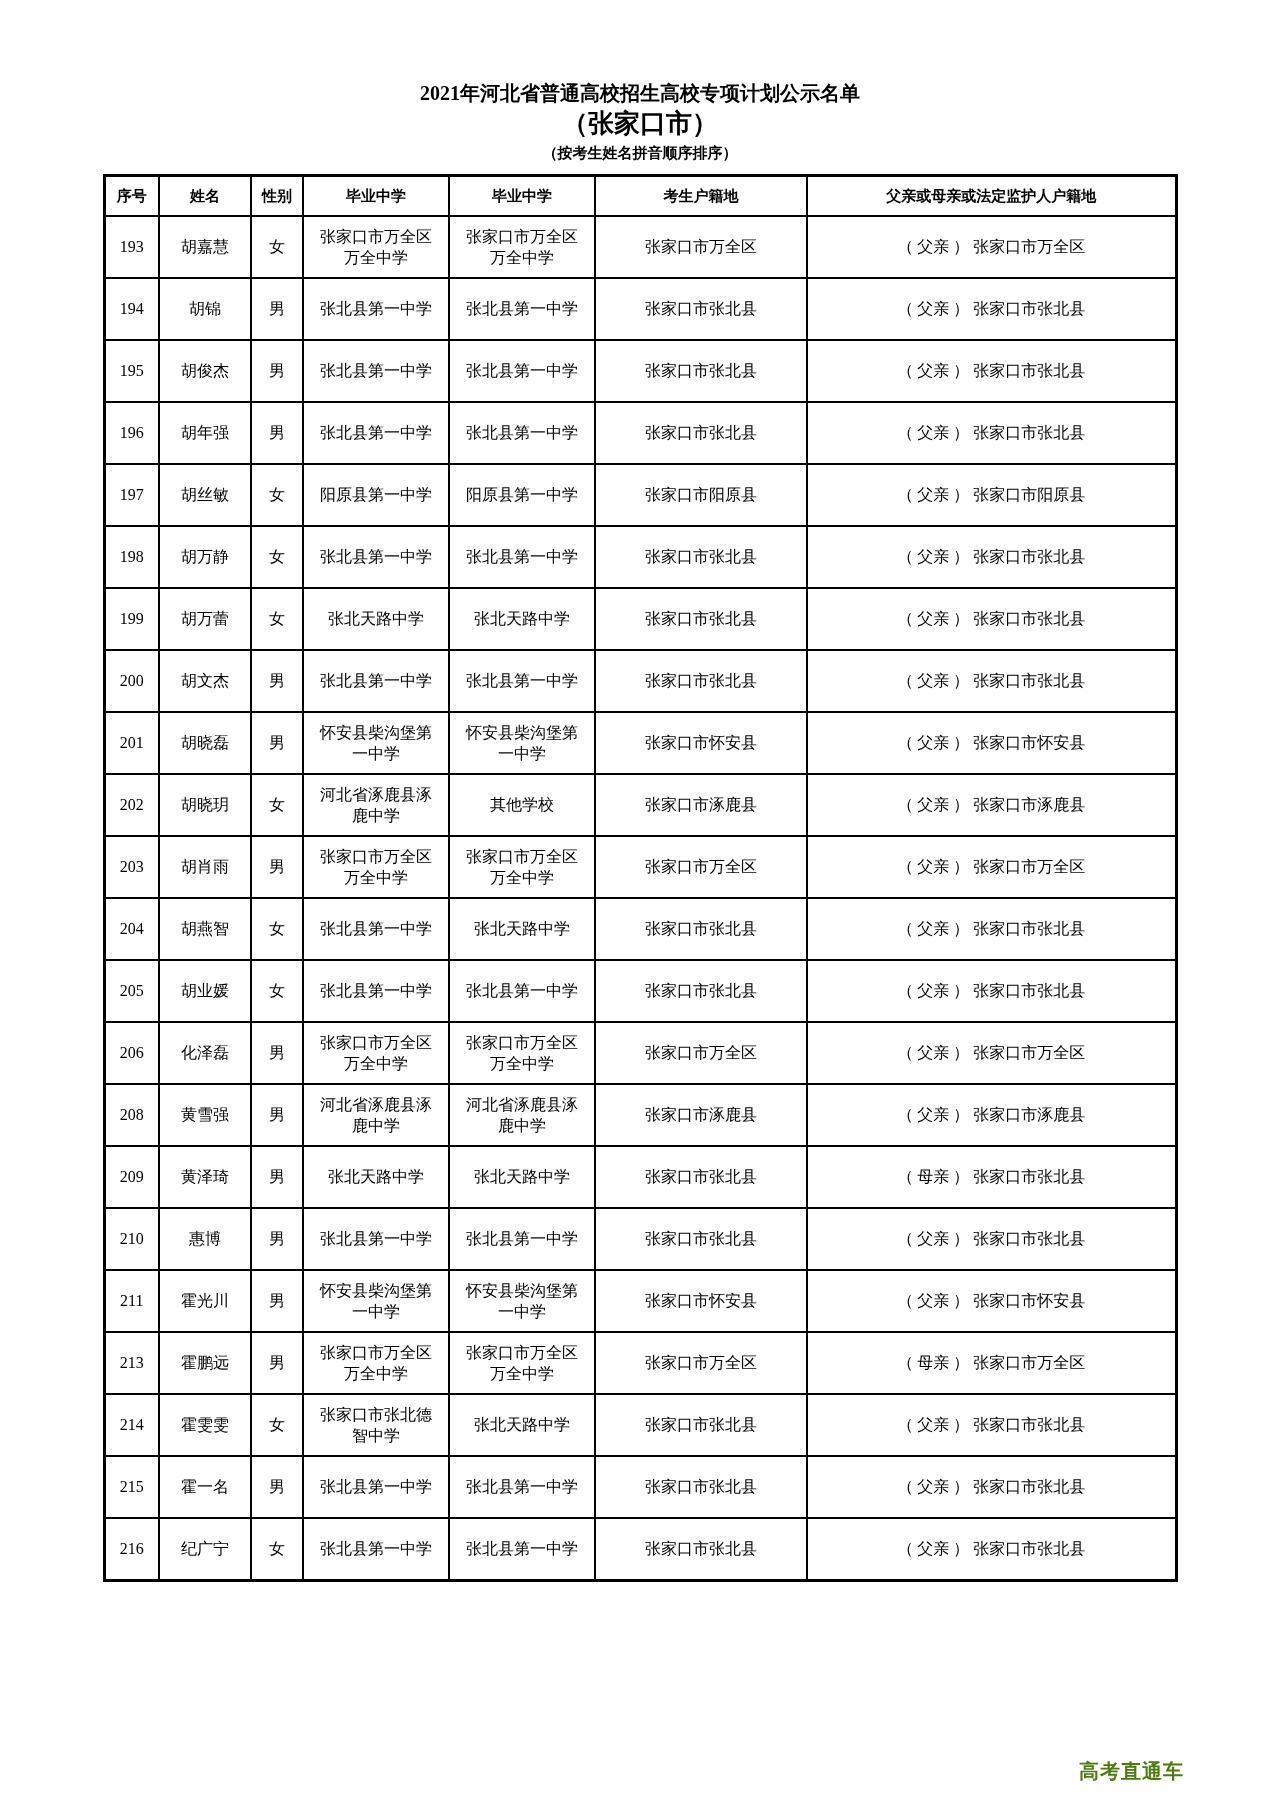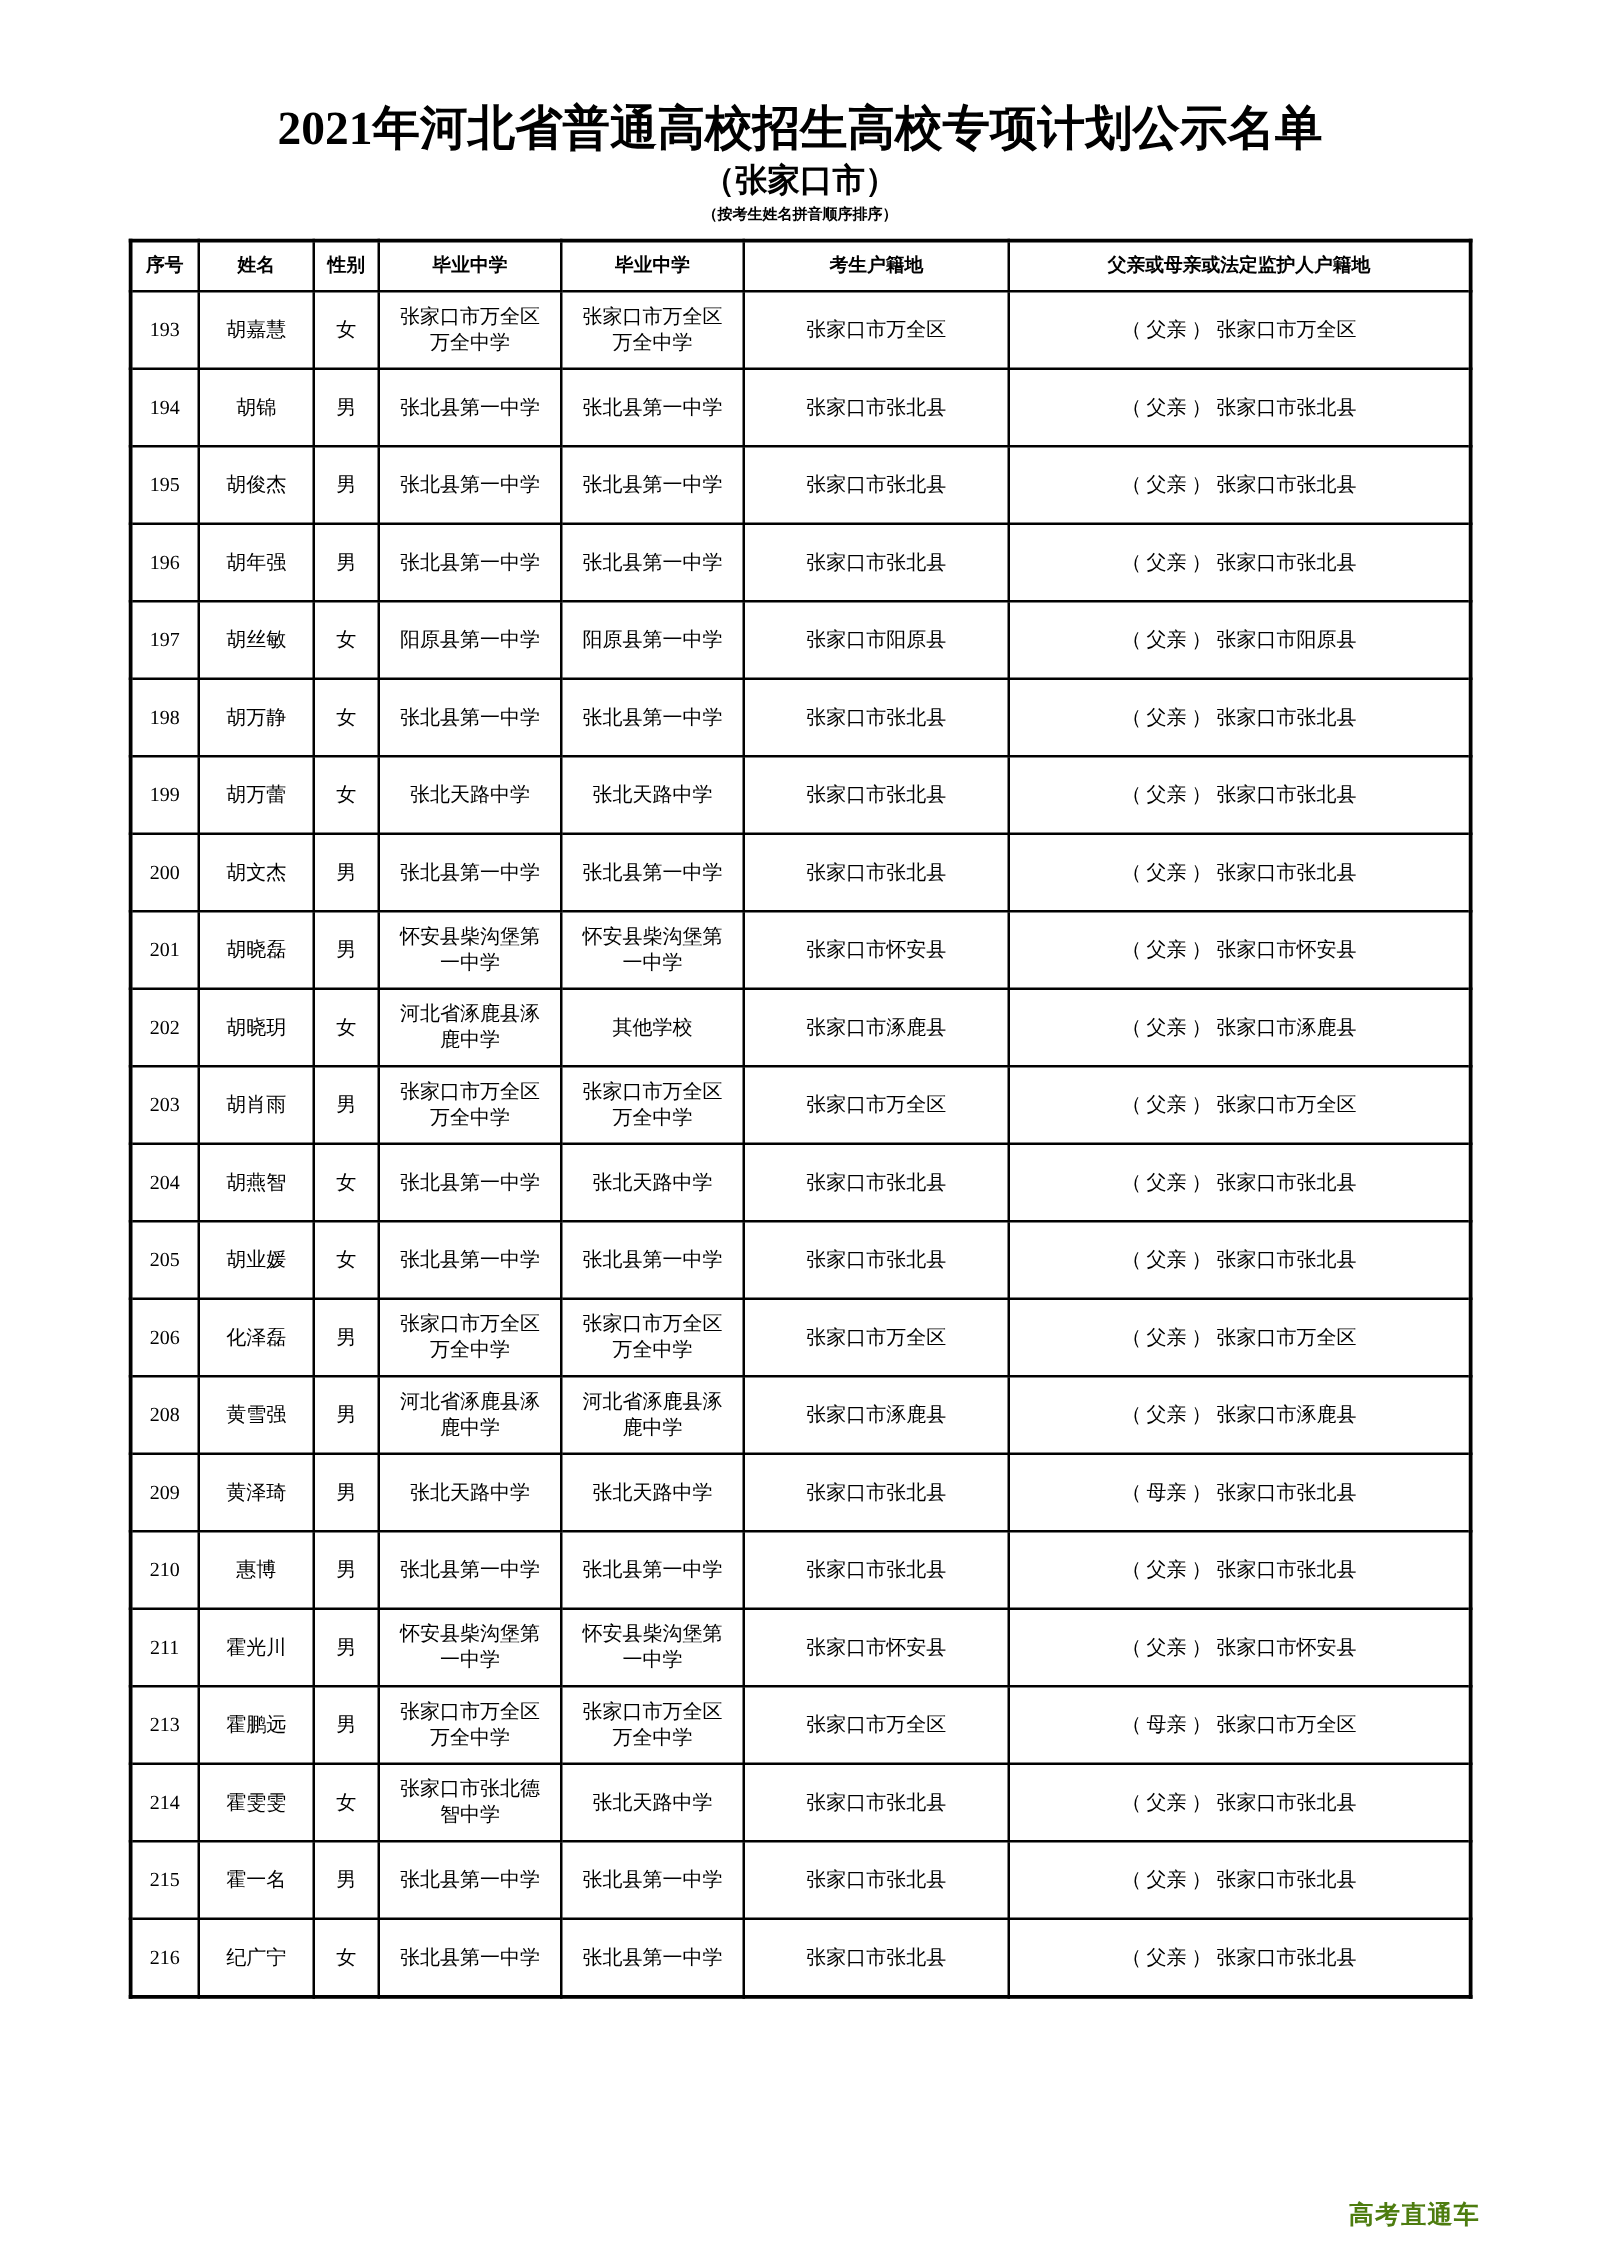--- a/index.html
+++ b/index.html
@@ -13,35 +13,35 @@
     height: 1811px;
     background: #ffffff;
     font-family: "Liberation Serif", "DejaVu Serif", serif;
     color: #000;
     overflow: hidden;
     box-sizing: border-box;
   }
   .title-1 {
     margin: 82px 0 0 0;
     text-align: center;
-    font-size: 38px;
+    font-size: 20px;
     font-weight: bold;
     line-height: 1.15;
   }
   .title-2 {
     margin: 5px 0 0 0;
     text-align: center;
     font-size: 26px;
     font-weight: bold;
     line-height: 1.1;
   }
   .title-3 {
     margin: 6px 0 13px 0;
     text-align: center;
-    font-size: 12px;
+    font-size: 15px;
     font-weight: bold;
     line-height: 1.1;
   }
   table.roster {
     border-collapse: collapse;
     table-layout: fixed;
     margin: 0 auto;
     width: 1072px;
     border: 3px solid #000;
   }

